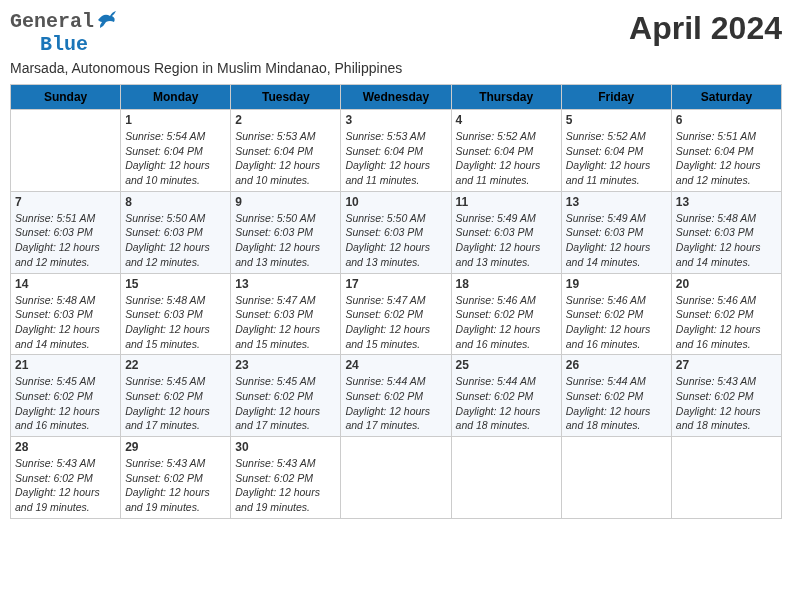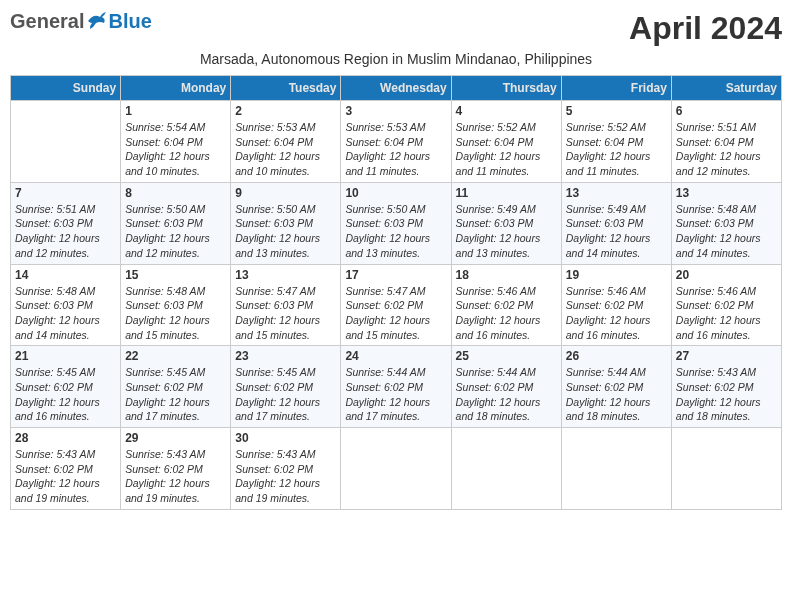--- a/index.html
+++ b/index.html
@@ -11,47 +11,47 @@
       padding: 10px;
     }
     .header {
       display: flex;
       justify-content: space-between;
       align-items: flex-start;
       margin-bottom: 4px;
     }
     .logo {
       display: flex;
-      flex-direction: row;
+      flex-direction: column;
       align-items: center;
+      font-family: Liberation Mono, monospace;
     }
     .title-section {
       text-align: right;
     }
     .main-title {
       font-size: 32px;
       font-weight: bold;
       color: #333;
     }
     .subtitle {
       font-size: 14px;
       color: #333;
-      text-align: center;
       margin-bottom: 8px;
     }
     .calendar {
       width: 100%;
       border-collapse: collapse;
       font-size: 11px;
     }
     .calendar th {
       background: #1a75b8;
-      color: #e5e5e5;
+      color: #000000;
       padding: 5px 4px;
-      text-align: right;
+      text-align: center;
       font-size: 12px;
       border: 1px solid #ccc;
     }
     .calendar td {
       border: 1px solid #ccc;
       padding: 3px 4px;
       vertical-align: top;
       width: calc(100%/7);
       min-height: 70px;
       background: #fff;

